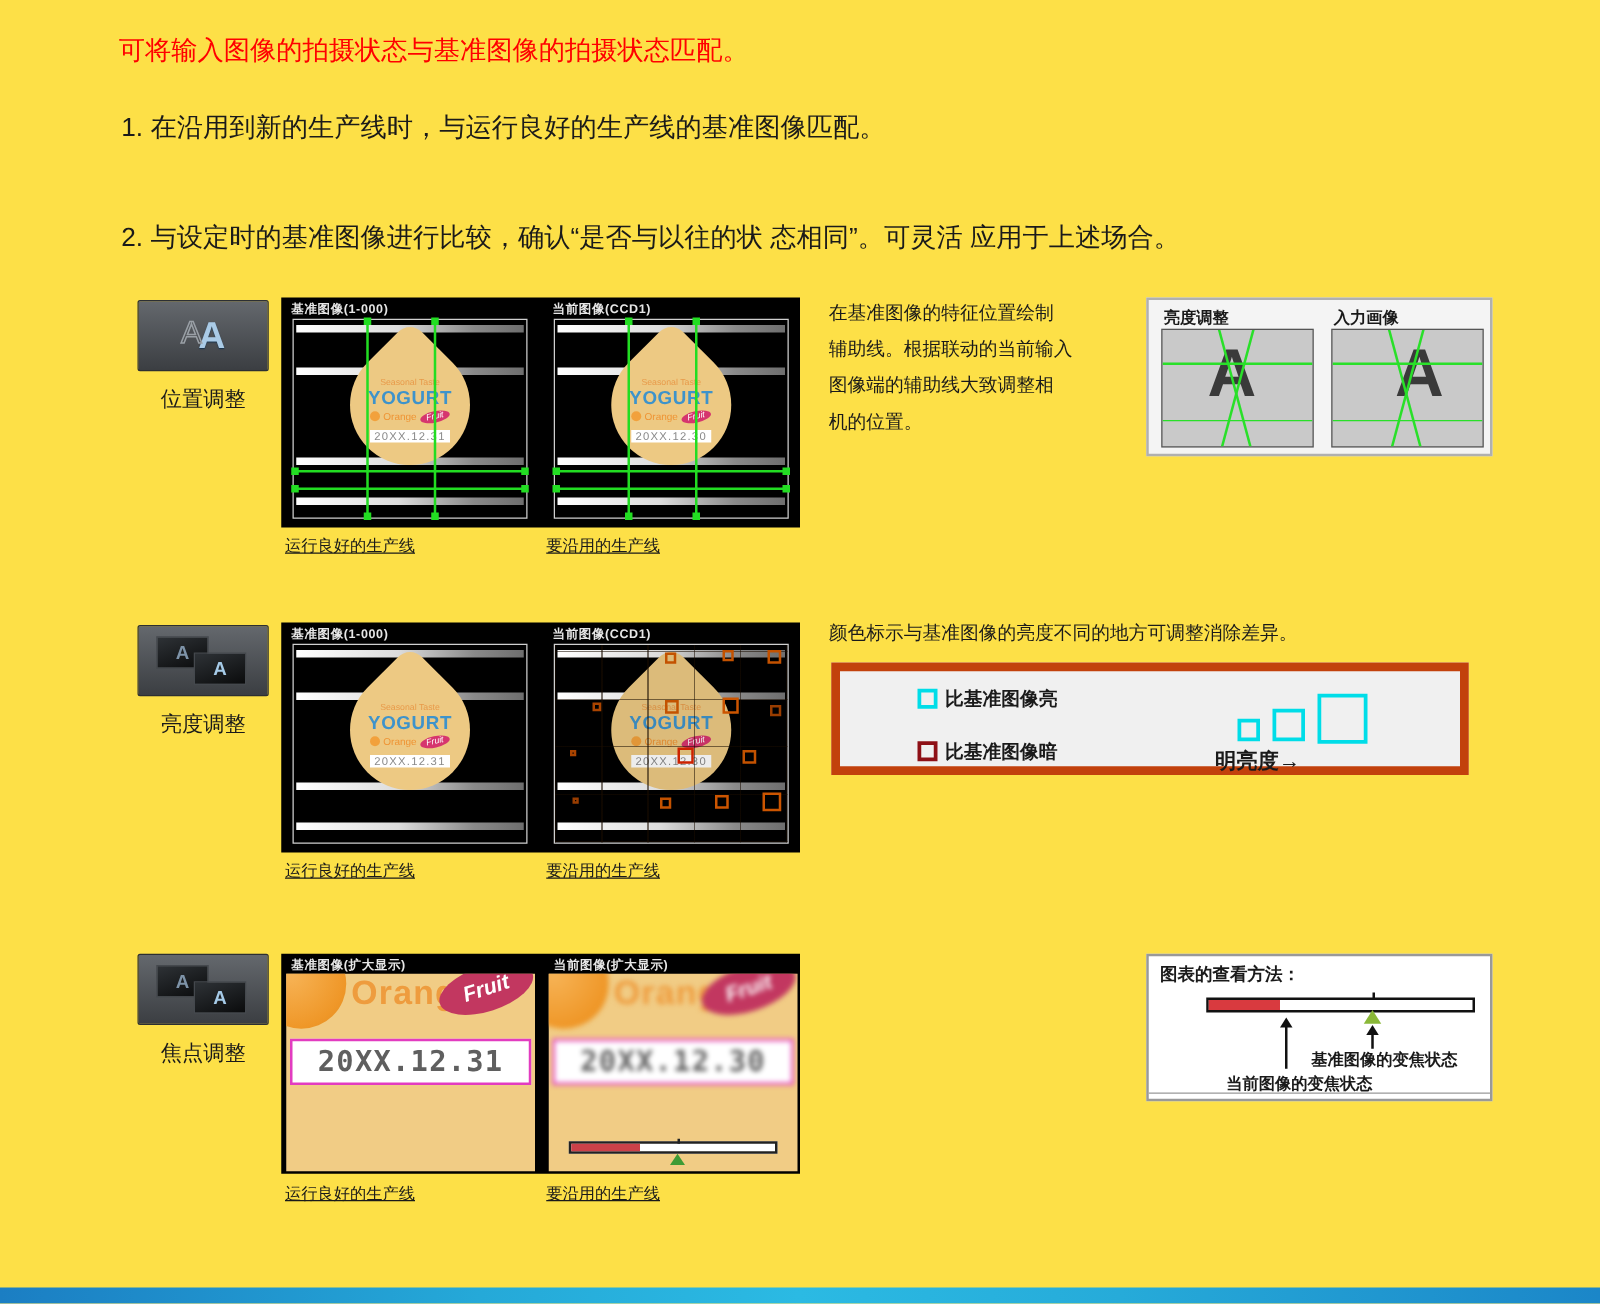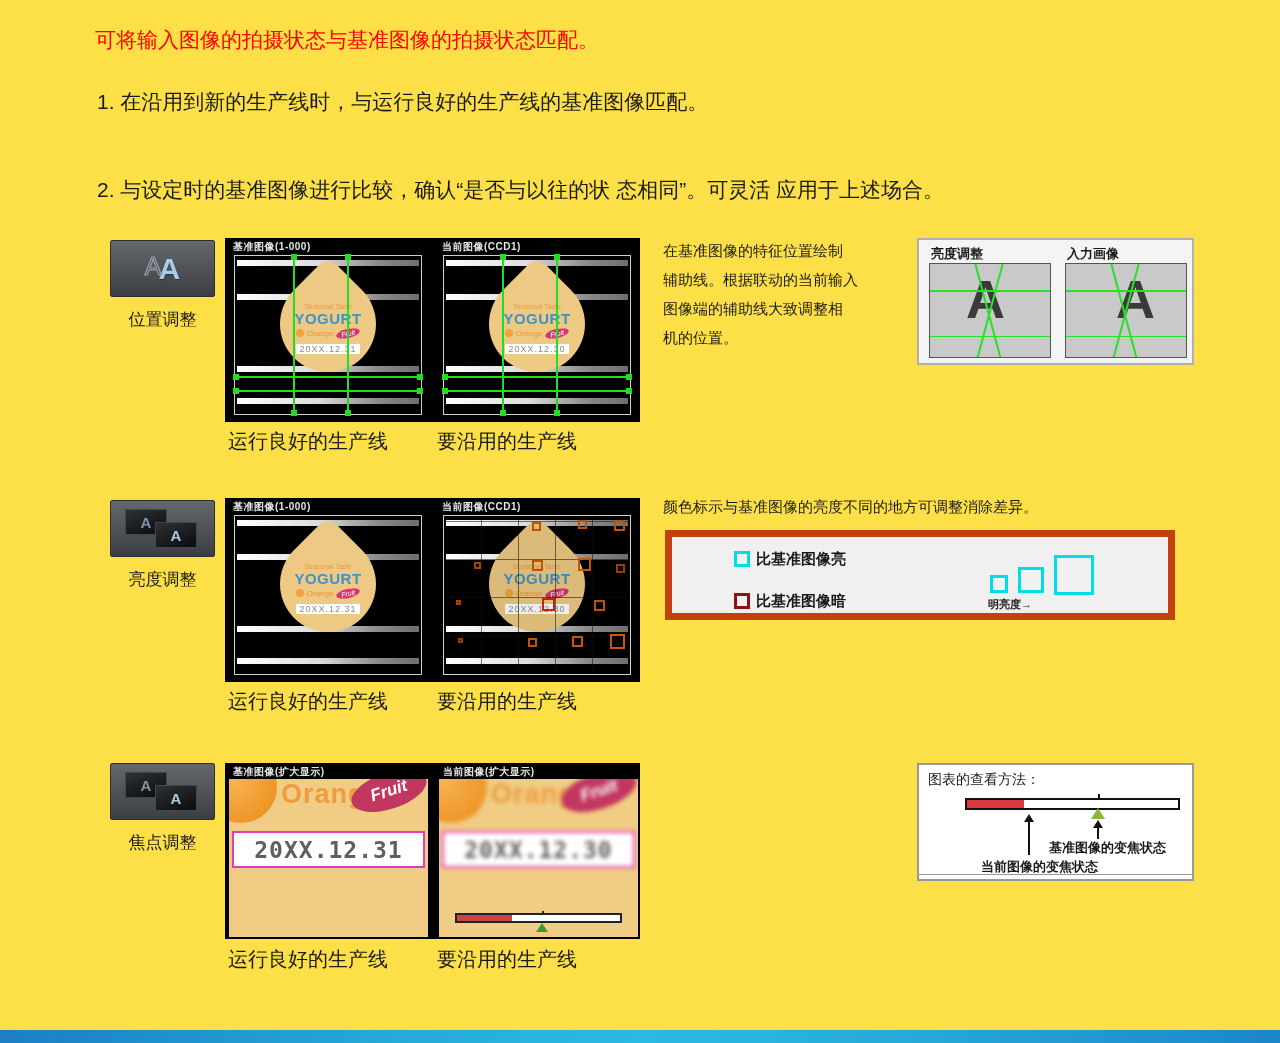--- a/index.html
+++ b/index.html
@@ -55,21 +55,21 @@
   .gh { position:absolute; left:0; right:0; height:2px; background:#22dd22; }
   .gv.v1{left:58px;} .gv.v2{left:112px;} .gh.h1{top:120px;} .gh.h2{top:134px;}
   .hd { position:absolute; width:6px; height:6px; background:#22dd22; }
 
   .dim { filter:brightness(.93); }
   .grid { position:absolute; inset:0;
           background-image:repeating-linear-gradient(90deg,rgba(25,12,0,.55) 0 1px,transparent 1px 37px),
                            repeating-linear-gradient(0deg,rgba(25,12,0,.55) 0 1px,transparent 1px 38px); }
   .osq { position:absolute; border:2px solid #c35200; }
 
-  .caption { position:absolute; font-size:20px; white-space:nowrap; }
+  .caption { position:absolute; font-size:13px; white-space:nowrap;text-decoration:underline; }
 
   .desc { position:absolute; left:663px; width:260px; font-size:15px; line-height:29px; white-space:pre-line; }
 
   
   .illus-a { position:absolute; left:917px; top:238px; width:277px; height:127px;
              background:#f4f4f4; border:2px solid #b0b0b0; }
   .a-label { position:absolute; top:5px; font-size:13px; font-weight:bold; }
   .a-label.l1{left:12px;} .a-label.l2{left:148px;}
   .a-panel { position:absolute; top:23px; width:122px; height:95px; background:#c9c9c9;
              border:1px solid #555; overflow:hidden; }
@@ -87,21 +87,21 @@
   .lg-sq { position:absolute; width:16px; height:16px; border:3px solid #00dde8; }
   .lg-sq.bright{ left:62px; top:14px; }
   .lg-sq.dark  { left:62px; top:56px; border-color:#8e1016; }
   .lg-text { position:absolute; font-size:15px; font-weight:bold;
              font-family:"Liberation Serif","DejaVu Serif",serif; white-space:nowrap; }
   .lg-text.t1{ left:84px; top:13px; } .lg-text.t2{ left:84px; top:55px;text-align:center; }
   .lg-size { position:absolute; border:3px solid #00dde8; }
   .lg-size.s1{ left:318px; top:38px; width:18px; height:18px; }
   .lg-size.s2{ left:346px; top:30px; width:26px; height:26px; }
   .lg-size.s3{ left:382px; top:18px; width:40px; height:40px; }
-  .lg-axis { position:absolute; left:316px; top:60px; font-size:11px; font-weight:bold;
+  .lg-axis { position:absolute; left:300px; top:60px; font-size:17px; font-weight:bold;
              font-family:Liberation Sans, sans-serif; }
 
   
   .shot3 { position:absolute; left:225px; top:763px; width:415px; height:176px; background:#000; }
   .zoom-panel { position:absolute; top:0; bottom:2px; width:203px;text-align:right; }
   .zoom-panel.pL{left:2px;} .zoom-panel.pR{left:212px;}
   .zp-body { position:absolute; left:2px; right:2px; top:16px; bottom:0; background:#f1cc85; overflow:hidden; }
   .zwrap { position:absolute; inset:0; }
   .zwrap.blur { filter:blur(2px); }
   .zorange { position:absolute; left:-24px; top:-28px; width:72px; height:72px; border-radius:50%;
@@ -119,21 +119,21 @@
   .fobar-red { position:absolute; left:0; top:0; bottom:0; width:34%; background:#cc4149; }
   .fobar-tri { position:absolute; left:calc(52% - 6px); top:8px; width:0; height:0;
                border-left:6px solid transparent; border-right:6px solid transparent;
                border-bottom:9px solid #3f9b35; }
   .fobar-tick{ position:absolute; left:52%; top:-4px; width:2px; height:4px; background:#222; }
 
   
   .illus-chart { position:absolute; left:917px; top:763px; width:277px; height:118px;
                  background:#fff; border:2px solid #999; }
   .illus-chart::after { content:""; position:absolute; left:0; right:0; bottom:4px; height:1px; background:#999; }
-  .chart-title { position:absolute; left:9px; top:6px; font-size:14px; font-weight:normal;
+  .chart-title { position:absolute; left:9px; top:6px; font-size:14px; font-weight:bold;
                  font-family:"Liberation Serif","DejaVu Serif",serif; }
   .fbar { position:absolute; left:46px; top:33px; width:215px; height:12px; background:#fff; border:2px solid #111; }
   .fred { position:absolute; left:0; top:0; bottom:0; width:27%; background:#d93a3f; }
   .ftick{ position:absolute; left:62%; top:-6px; width:2px; height:6px; background:#111; }
   .ftri { position:absolute; left:calc(62% - 7px); top:8px; width:0; height:0;
           border-left:7px solid transparent; border-right:7px solid transparent;
           border-bottom:11px solid #8ab838; }
   .carrow { position:absolute; width:2px; background:#111; }
   .carrow::before { content:""; position:absolute; top:-7px; left:-4px;
                     border-left:5px solid transparent; border-right:5px solid transparent;

